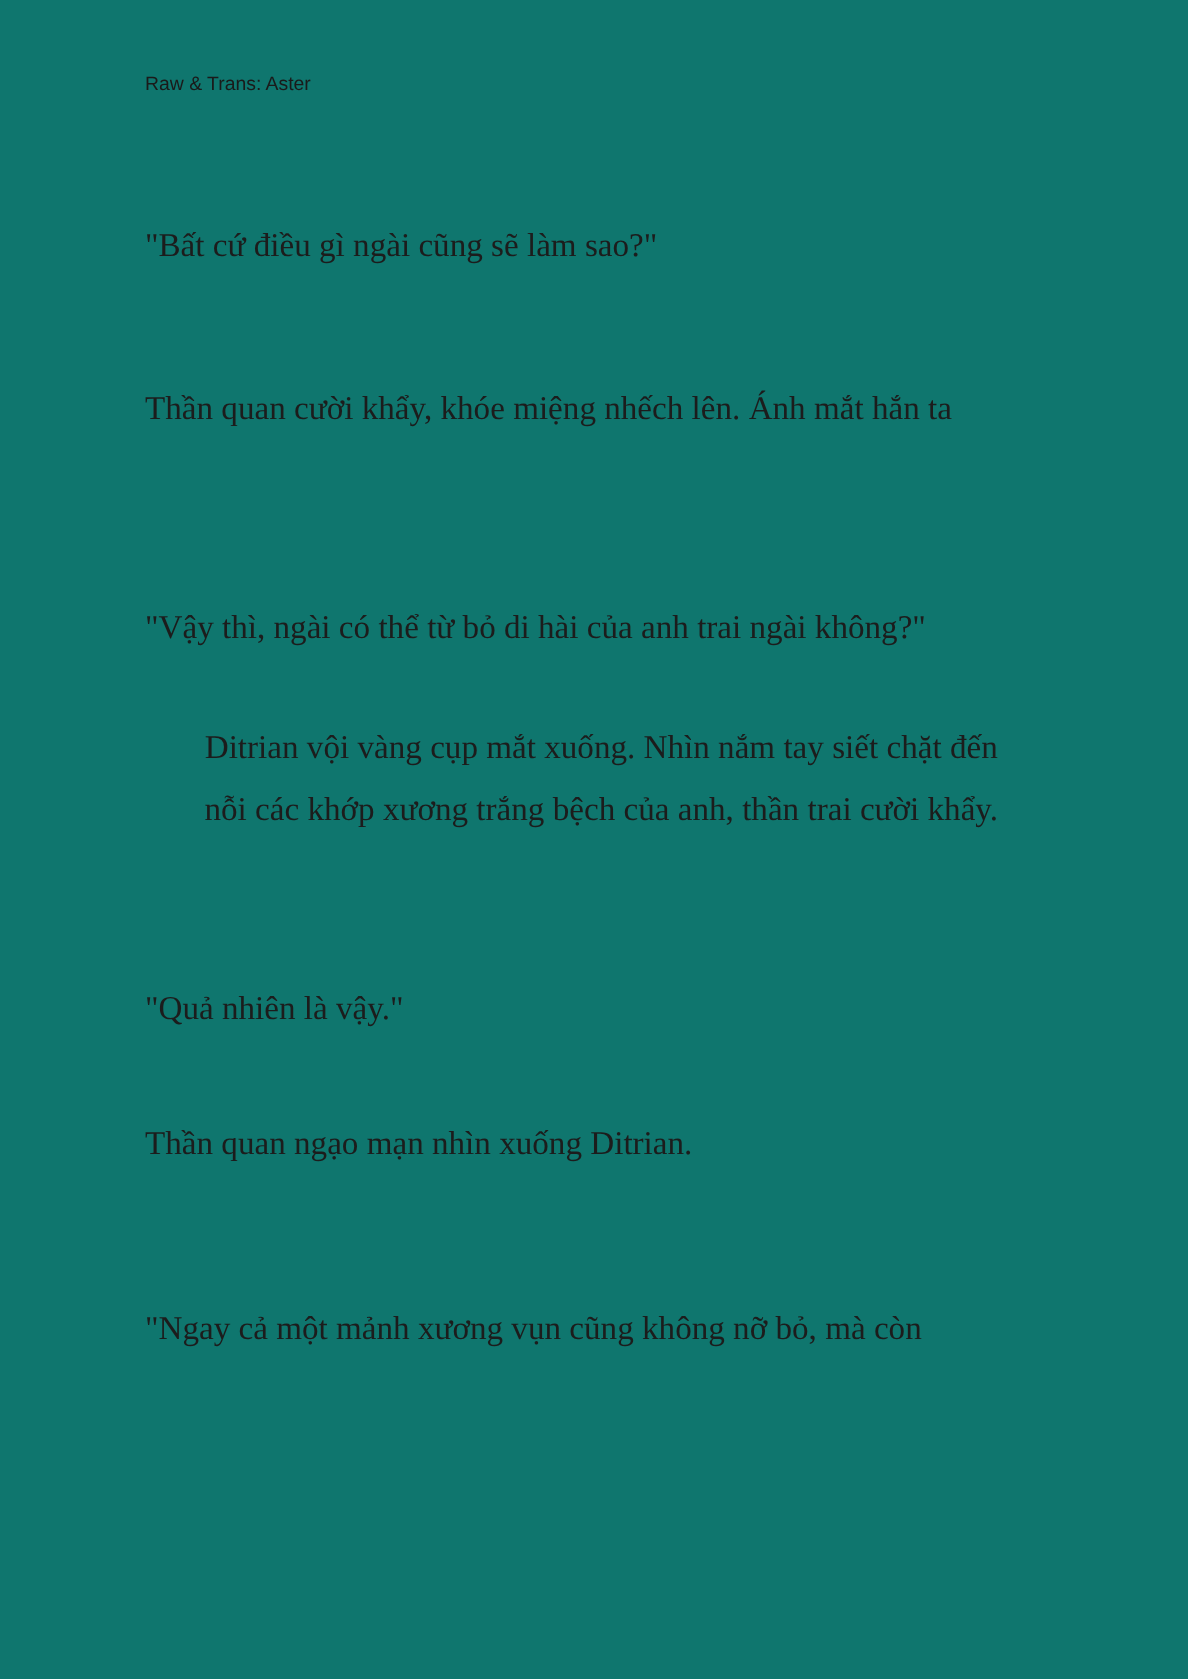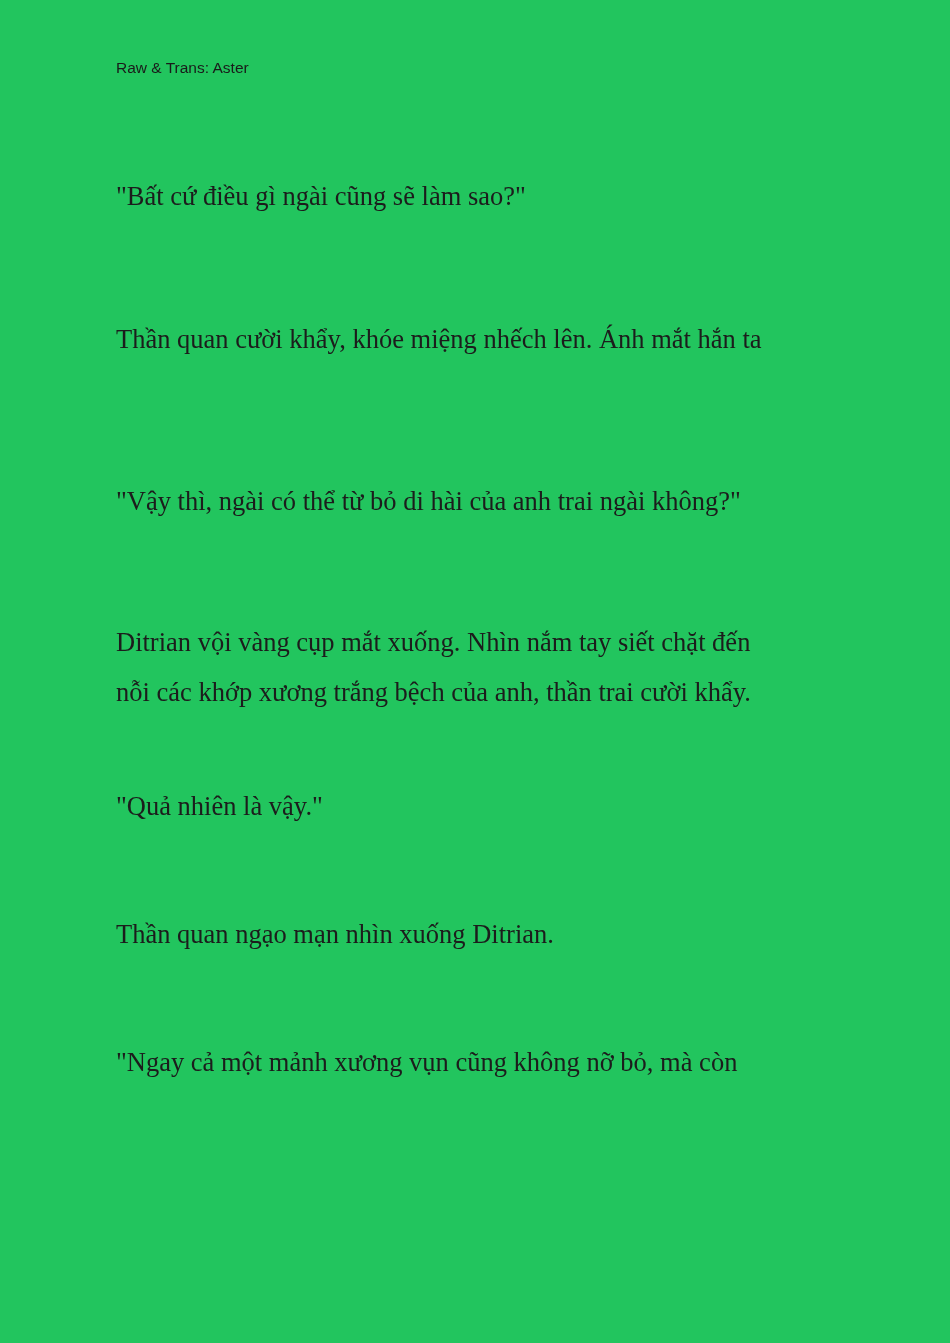--- a/index.html
+++ b/index.html
@@ -12,21 +12,21 @@
       height: 1343px;
       position: relative;
       overflow: hidden;
     }
     .page {
       position: absolute;
       left: 0;
       top: 0;
       width: 950px;
       height: 1343px;
-      background: #22c55e;
+      background: #0f766e;
     }
     .header-credit {
       position: absolute;
       left: 116px;
       top: 58px;
       font-family: "Liberation Sans", sans-serif;
       font-size: 15.5px;
       color: #1a1a1a;
       line-height: 20px;
       white-space: nowrap;
@@ -50,38 +50,38 @@
 <body>
 
 <div class="page">
 
   <div class="header-credit">Raw &amp; Trans: Aster</div>
 
   <p class="para" style="top:171px;">
     <span class="line">"Bất cứ điều gì ngài cũng sẽ làm sao?"</span>
   </p>
 
-  <p class="para" style="top:314px;">
+  <p class="para" style="top:301px;">
     <span class="line">Thần quan cười khẩy, khóe miệng nhếch lên. Ánh mắt hắn ta</span>
   </p>
 
   <p class="para" style="top:476px;">
     <span class="line">"Vậy thì, ngài có thể từ bỏ di hài của anh trai ngài không?"</span>
   </p>
 
-  <p class="para" style="top:617px;">
+  <p class="para" style="top:572px;text-align:center;">
     <span class="line">Ditrian vội vàng cụp mắt xuống. Nhìn nắm tay siết chặt đến</span>
     <span class="line">nỗi các khớp xương trắng bệch của anh, thần trai cười khẩy.</span>
   </p>
 
   <p class="para" style="top:781px;">
     <span class="line">"Quả nhiên là vậy."</span>
   </p>
 
-  <p class="para" style="top:909px;">
+  <p class="para" style="top:889px;">
     <span class="line">Thần quan ngạo mạn nhìn xuống Ditrian.</span>
   </p>
 
   <p class="para" style="top:1037px;">
     <span class="line">"Ngay cả một mảnh xương vụn cũng không nỡ bỏ, mà còn</span>
   </p>
 
 </div>
 
 </body></html>

